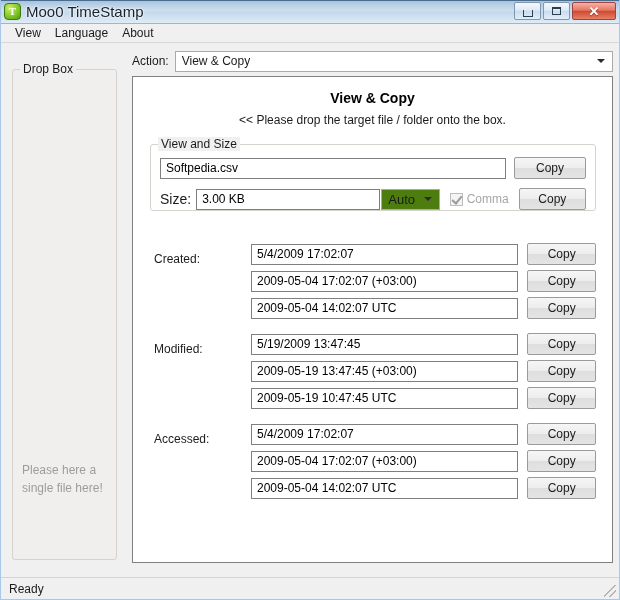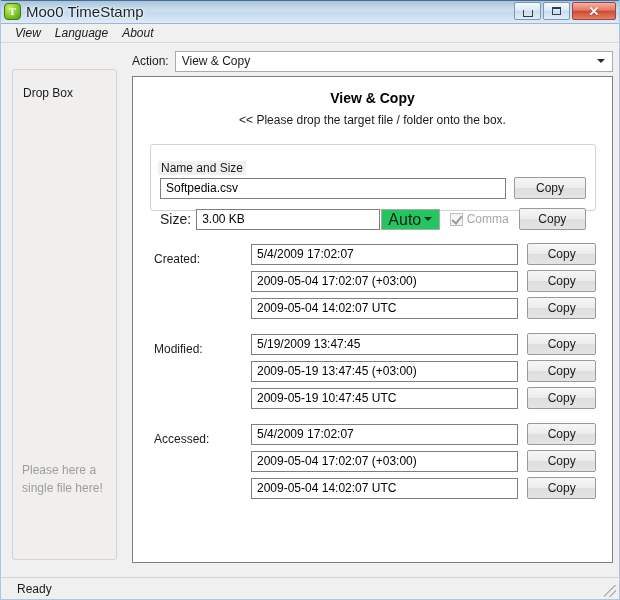--- a/index.html
+++ b/index.html
@@ -117,21 +117,20 @@
     align-items: center;
     padding-left: 7px;
     border-bottom: 1px solid #d8d8d8;
     box-sizing: border-box;
   }
   .menu-item {
     font-size: 12px;
     color: #1b1b1b;
     padding: 1px 7px 2px 7px;
     white-space: nowrap;
-    font-style: italic;
   }
 
   
   .left-col {
     position: absolute;
     left: 0;
     top: 44px;
     width: 127px;
     height: 528px;
   }
@@ -173,21 +172,20 @@
   }
   .groupbox > .gb-title {
     position: absolute;
     top: -8px;
     left: 7px;
     background: #f0f0f0;
     padding: 0 3px;
     font-size: 12px;
     color: #1b1b1b;
     white-space: nowrap;
-    margin-top: 24px;
   }
   .dropbox {
     position: absolute;
     left: 11px;
     top: 25px;
     width: 105px;
     height: 491px;
     background: #f0efee;
   }
   .dropbox-text {
@@ -290,37 +288,37 @@
     box-sizing: border-box;
     border: 1px solid #9a9a9a;
     border-radius: 2px;
     background: linear-gradient(to bottom, #f6f6f6 0%, #ededed 48%, #dedede 50%, #e4e4e4 100%);
     font-size: 12px;
     color: #1b1b1b;
     text-align: center;
     line-height: 20px;
     white-space: nowrap;
   }
-  .row-flex { display: flex; align-items: center; margin-top: 20px; }
+  .row-flex { display: flex; align-items: center; }
   .row-name { }
   .row-name .txt { flex: 1; }
   .row-name .btn { width: 72px; margin-left: 8px; }
 
   .row-size { margin-top: 9px; }
   .row-size .size-label { font-size: 14px; color: #1b1b1b; margin-right: 5px; white-space: nowrap; }
   .row-size .txt { width: 197px; }
   .row-size .unit-combo {
     width: 62px;
     height: 21px;
     margin-left: 1px;
     box-sizing: border-box;
     border: 1px solid #aaaaaa;
-    background: #22c55e;
-    position: relative;
-    font-size: 16px;
+    background: #4d7c0f;
+    position: relative;
+    font-size: 13px;
     color: #1b1b1b;
     line-height: 19px;
     padding-left: 6px;
   }
   .row-size .unit-combo .arrow {
     position: absolute; right: 7px; top: 50%; margin-top: -2px;
     width: 0; height: 0;
     border-left: 4px solid transparent;
     border-right: 4px solid transparent;
     border-top: 4px solid #2b2b2b;
@@ -354,21 +352,21 @@
     position: absolute;
     left: 0;
     bottom: 0;
     width: 618px;
     height: 22px;
     background: #f0f0f0;
     border-top: 1px solid #d4d4d4;
     box-sizing: border-box;
     display: flex;
     align-items: center;
-    padding-left: 16px;
+    padding-left: 8px;
   }
   .status-text { font-size: 12px; color: #1b1b1b; }
   .status-grip {
     position: absolute;
     right: 3px;
     bottom: 2px;
     width: 12px;
     height: 12px;
     background-image:
       linear-gradient(135deg, transparent 44%, #b5b5b5 44%, #b5b5b5 52%, transparent 52%),
@@ -420,21 +418,21 @@
       <span>View &amp; Copy</span>
       <span class="arrow"></span>
     </div>
   </div>
 
   <div class="panel">
     <div class="panel-title">View &amp; Copy</div>
     <div class="panel-sub">&lt;&lt; Please drop the target file / folder onto the box.</div>
 
     <div class="groupbox nsbox">
-      <span class="gb-title">Name and Size</span>
+      <span class="gb-title">View and Size</span>
       <div class="nsbox-inner">
         <div class="row-flex row-name">
           <div class="txt">Softpedia.csv</div>
           <div class="btn">Copy</div>
         </div>
         <div class="row-flex row-size">
           <span class="size-label">Size:</span>
           <div class="txt">3.00 KB</div>
           <div class="unit-combo">
             <span>Auto</span>

